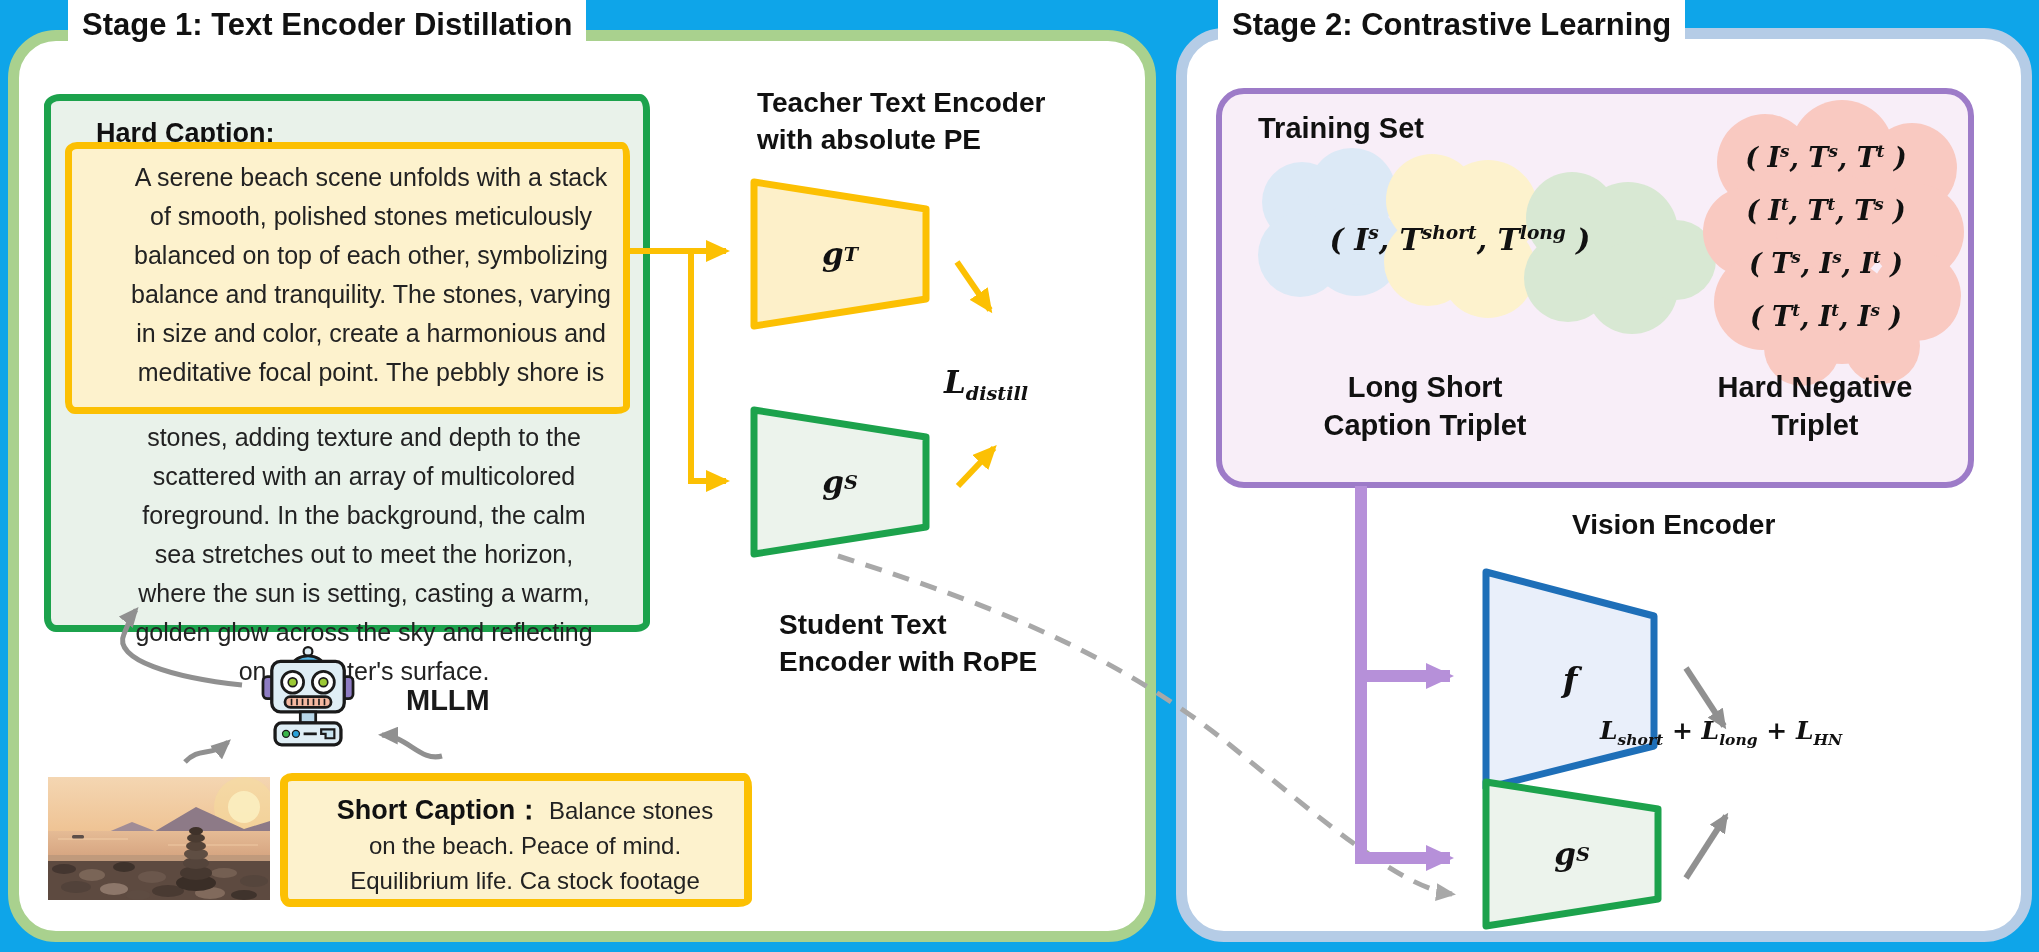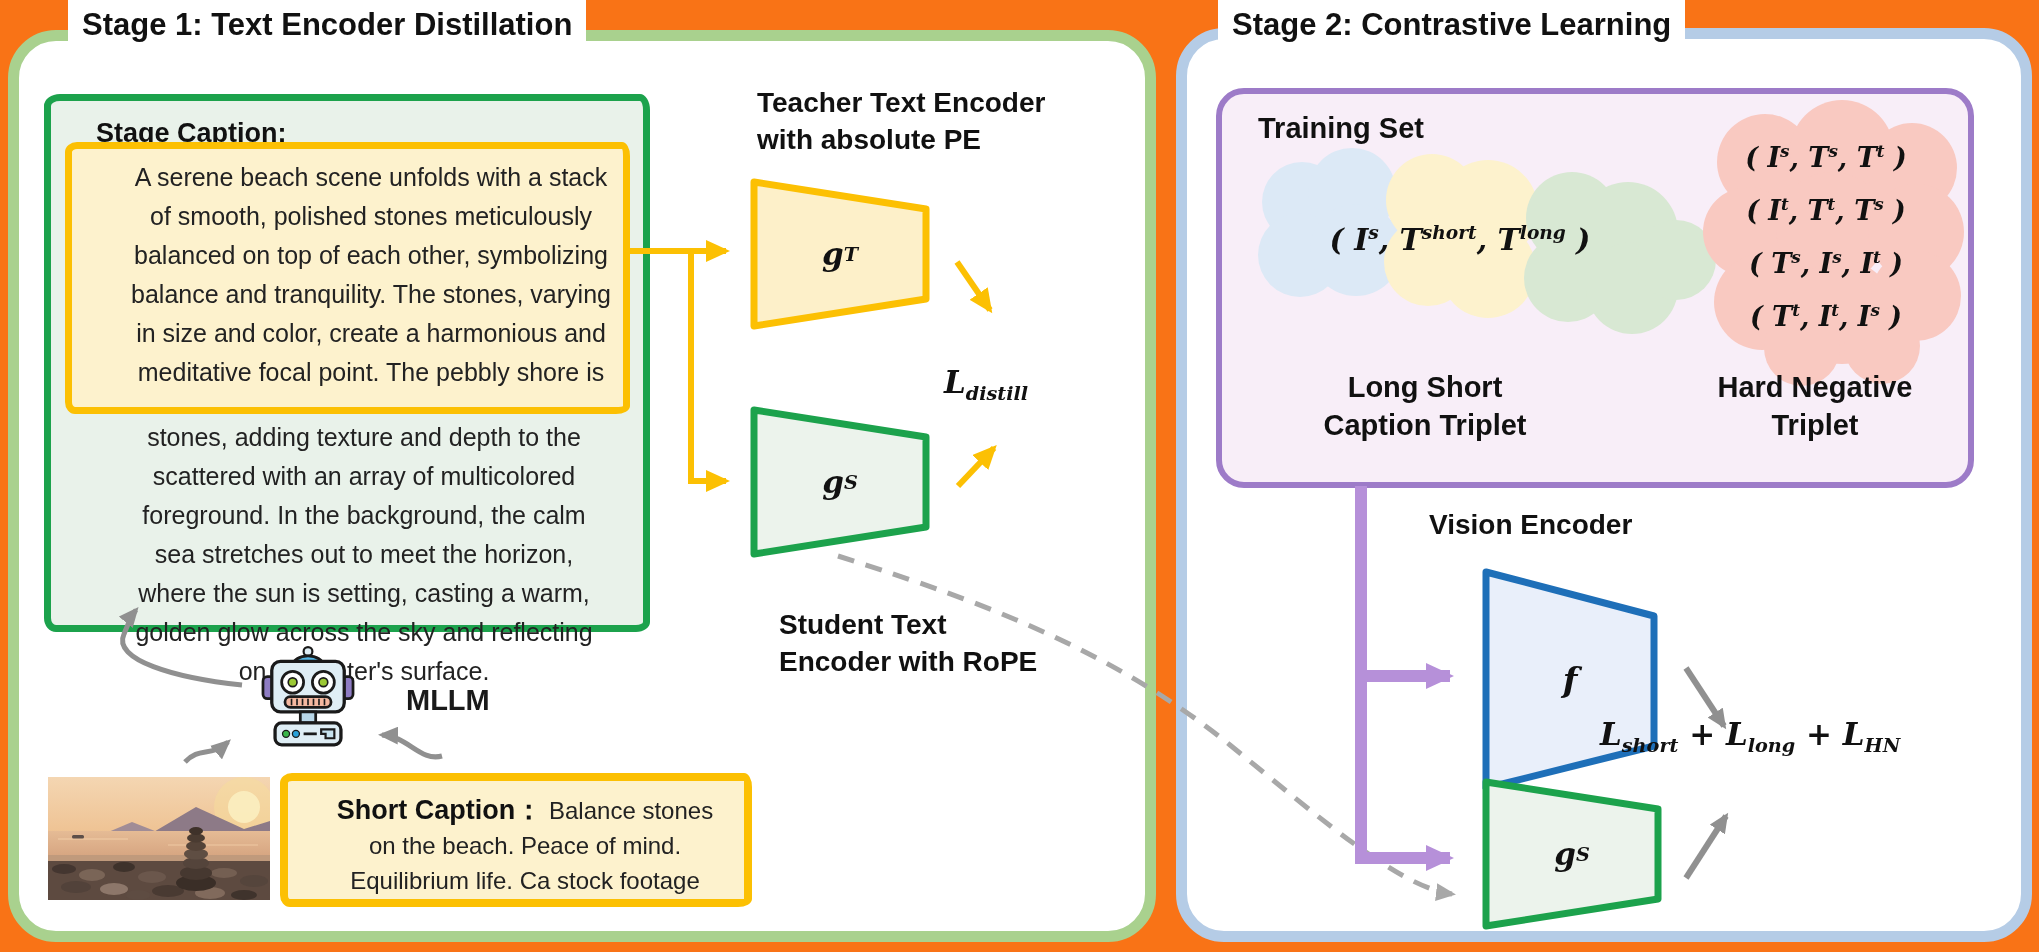--- a/index.html
+++ b/index.html
@@ -1,16 +1,16 @@
 <!DOCTYPE html>
 <html><head>
 <meta charset="utf-8">
 <style>
   html,body{margin:0;padding:0;background:#fff;}
-  #canvas{position:relative;width:2039px;height:952px;background:#f97316;overflow:hidden;
+  #canvas{position:relative;width:2039px;height:952px;background:#0ea5e9;overflow:hidden;
           font-family:"Liberation Sans",sans-serif;color:#1a1a1a;}
   .abs{position:absolute;}
   .stage-container{position:absolute;border-radius:48px;background:#fff;}
   .stage1-border{border:11px solid #a9d18e;}
   .stage2-border{border:11px solid #b5cce6;}
   .stage-title{position:absolute;font-size:31px;font-weight:bold;color:#111;background:#fff;
                padding:0 14px;white-space:nowrap;line-height:50px;height:50px;}
   .wavy-green{border:7px solid #1ca24c;background:#e9f2ea;border-radius:16px 10px 14px 12px/12px 16px 10px 14px;}
   .wavy-yellow{border:7px solid #fcc003;background:#fdf2cd;border-radius:12px 8px 14px 10px/10px 14px 8px 12px;}
   .section-label{font-weight:bold;font-size:27px;color:#111;}
@@ -31,21 +31,21 @@
 <div id="canvas">
 
   <div class="stage-container stage1-border" style="left:8px;top:30px;width:1126px;height:890px;"></div>
 
   <div class="stage-container stage2-border" style="left:1176px;top:28px;width:834px;height:892px;"></div>
 
   <div class="stage-title" style="left:68px;top:0px;">Stage 1: Text Encoder Distillation</div>
   <div class="stage-title" style="left:1218px;top:0px;">Stage 2: Contrastive Learning</div>
 
   <div class="abs wavy-green" style="left:44px;top:94px;width:592px;height:524px;"></div>
-  <div class="abs section-label" style="left:96px;top:118px;">Stage Caption:</div>
+  <div class="abs section-label" style="left:96px;top:118px;">Hard Caption:</div>
 
   <div class="abs wavy-yellow" style="left:65px;top:142px;width:551px;height:258px;"></div>
   <div class="abs" style="left:72px;top:158px;width:551px;">
     <div class="cap-line">A serene beach scene unfolds with a stack</div>
     <div class="cap-line">of smooth, polished stones meticulously</div>
     <div class="cap-line">balanced on top of each other, symbolizing</div>
     <div class="cap-line">balance and tranquility. The stones, varying</div>
     <div class="cap-line">in size and color, create a harmonious and</div>
     <div class="cap-line">meditative focal point. The pebbly shore is</div>
   </div>
@@ -226,37 +226,37 @@
     <div class="tuple-line math">( I<sup>s</sup>, T<sup>s</sup>, T<sup>t</sup> )</div>
     <div class="tuple-line math">( I<sup>t</sup>, T<sup>t</sup>, T<sup>s</sup> )</div>
     <div class="tuple-line math">( T<sup>s</sup>, I<sup>s</sup>, I<sup>t</sup> )</div>
     <div class="tuple-line math">( T<sup>t</sup>, I<sup>t</sup>, I<sup>s</sup> )</div>
   </div>
   <div class="abs triplet-caption" style="left:1690px;top:368px;width:250px;">
     <div>Hard Negative</div>
     <div>Triplet</div>
   </div>
 
-  <div class="abs enc-label" style="left:1429px;top:506px;">Vision Encoder</div>
+  <div class="abs enc-label" style="left:1572px;top:506px;">Vision Encoder</div>
 
   <div class="abs" style="left:1482px;top:568px;width:176px;height:224px;">
     <svg width="176" height="224" viewBox="0 0 176 224">
       <polygon points="4,4 172,48 172,178 4,220" fill="#e9effa" stroke="#1e6fb8" stroke-width="7" stroke-linejoin="round"></polygon>
     </svg>
     <div class="trap-label math" style="font-size:34px;">f</div>
   </div>
 
   <div class="abs" style="left:1482px;top:778px;width:180px;height:152px;">
     <svg width="180" height="152" viewBox="0 0 180 152">
       <polygon points="4,4 176,31 176,121 4,148" fill="#ecf3ec" stroke="#1ca24c" stroke-width="7" stroke-linejoin="round"></polygon>
     </svg>
     <div class="trap-label math">g<sub>S</sub></div>
   </div>
 
-  <div class="abs math" style="left:1600px;top:716px;font-size:31px;white-space:nowrap;">L<sub>short</sub> +  L<sub>long</sub> + L<sub>HN</sub></div>
+  <div class="abs math" style="left:1600px;top:716px;font-size:25px;white-space:nowrap;">L<sub>short</sub> +  L<sub>long</sub> + L<sub>HN</sub></div>
 
   <svg class="abs" style="left:0;top:0;pointer-events:none;" width="2039" height="952" viewBox="0 0 2039 952">
     <defs>
       <marker id="ah-yellow" markerUnits="userSpaceOnUse" markerWidth="26" markerHeight="22" refX="20" refY="11" orient="auto">
           <path d="M0,0 L24,11 L0,22 Z" fill="#fcc003"></path>
         </marker>
       <marker id="ah-gray" markerUnits="userSpaceOnUse" markerWidth="22" markerHeight="18" refX="16" refY="9" orient="auto">
           <path d="M0,0 L20,9 L0,18 Z" fill="#909090"></path>
         </marker>
       <marker id="ah-dash" markerUnits="userSpaceOnUse" markerWidth="22" markerHeight="18" refX="16" refY="9" orient="auto">

